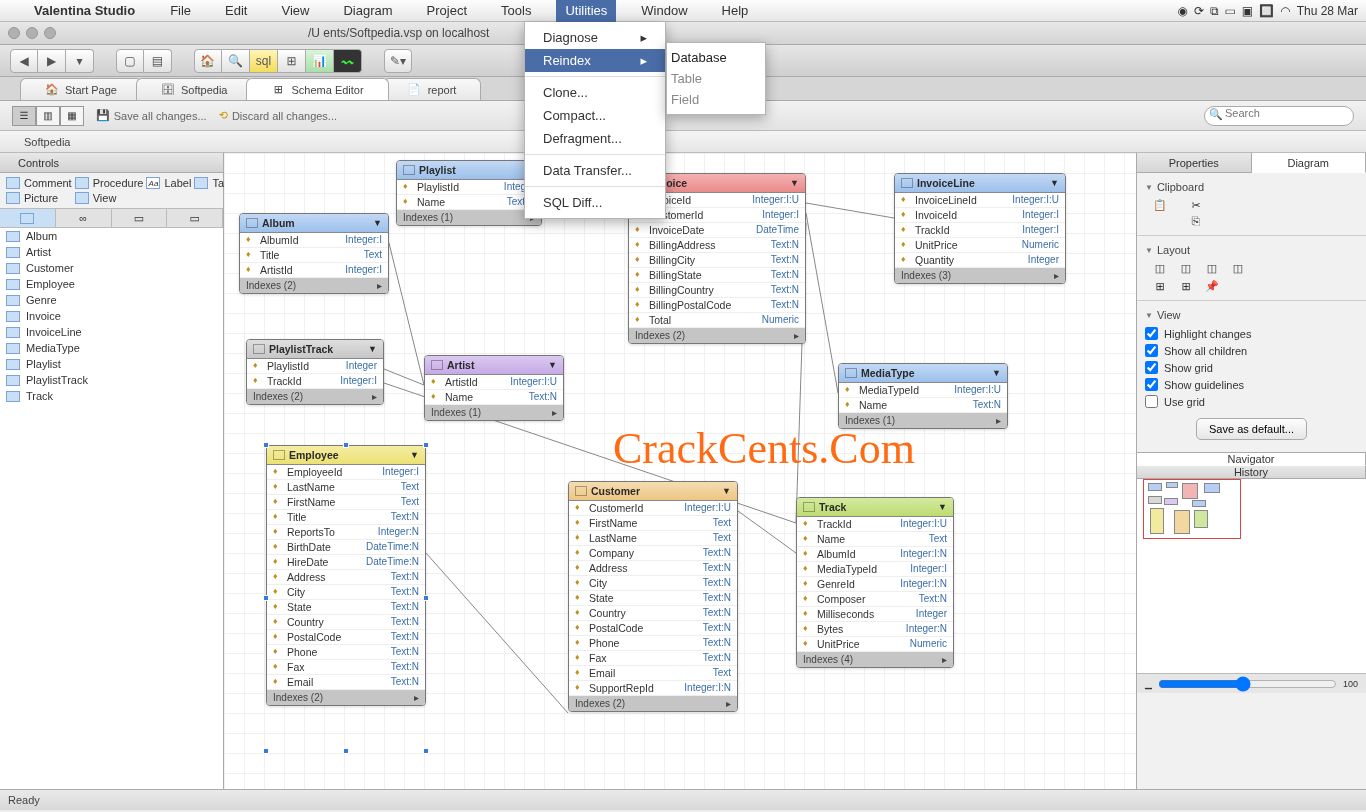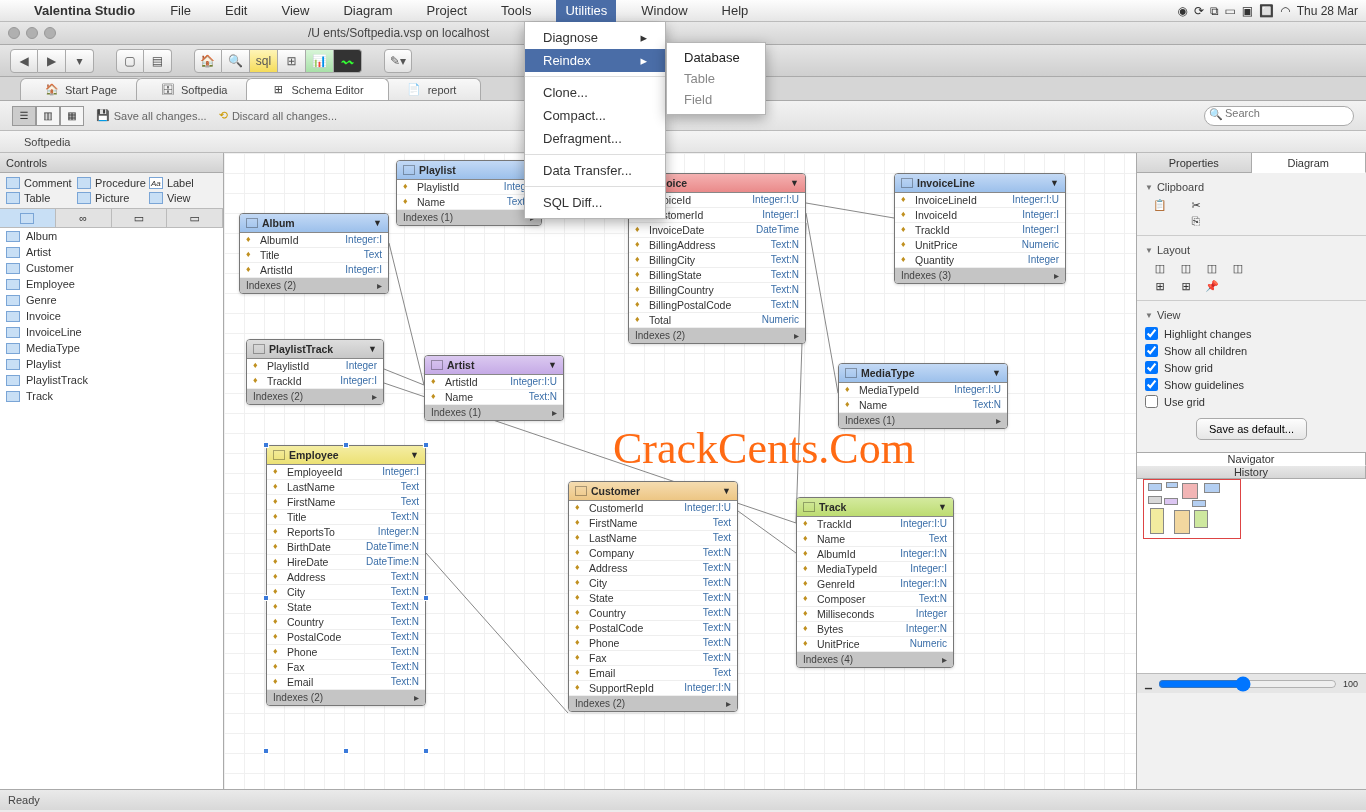--- a/index.html
+++ b/index.html
@@ -11,21 +11,21 @@
 .menubar .menu-item { padding: 0 9px; height: 22px; display: flex; align-items: center; cursor: default; }
 .menubar .menu-item.active { background: #4a6da7; color: #fff; }
 .menubar .right { margin-left: auto; display: flex; align-items: center; gap: 6px; font-size: 12px; }
 .menubar .right span { font-size: 12px; }
 
 .dropdown { position: absolute; top: 22px; left: 524px; width: 142px; background: #fff; border: 1px solid #b5b5b5; border-top: none; box-shadow: 0 4px 12px rgba(0,0,0,0.3); z-index: 100; padding: 4px 0; }
 .dropdown .dd-item { padding: 4px 18px; font-size: 13px; display: flex; justify-content: space-between; align-items: center; }
 .dropdown .dd-item.highlight { background: #4a6da7; color: #fff; }
 .dropdown hr { border: none; border-top: 1px solid #ddd; margin: 4px 0; }
 .submenu { position: absolute; top: 42px; left: 666px; width: 100px; background: #fff; border: 1px solid #b5b5b5; box-shadow: 0 4px 12px rgba(0,0,0,0.3); z-index: 101; padding: 4px 0; }
-.submenu .dd-item { padding: 3px 17px; font-size: 13px; color: #888; }
+.submenu .dd-item { padding: 3px 4px; font-size: 13px; color: #888; }
 .submenu .dd-item.active { color: #222; }
 
 .titlebar { height: 23px; background: linear-gradient(#e8e8e8,#d4d4d4); border-bottom: 1px solid #aaa; display: flex; align-items: center; padding-left: 8px; font-size: 12px; color: #555; }
 .traffic { display: flex; gap: 6px; margin-right: 12px; }
 .traffic span { width: 12px; height: 12px; border-radius: 50%; background: #b0b0b0; border: 1px solid #999; display: inline-block; }
 .titlebar .tbtitle { margin-left: 240px; color: #444; }
 
 .toolbar { height: 32px; background: linear-gradient(#e6e6e6,#cfcfcf); border-bottom: 1px solid #aaa; display: flex; align-items: center; padding: 0 10px; gap: 8px; }
 .tbtn { width: 28px; height: 24px; border: 1px solid #aaa; border-radius: 4px; background: linear-gradient(#fefefe,#e2e2e2); display: flex; align-items: center; justify-content: center; font-size: 12px; color: #555; }
 .tbtn.group { border-radius: 0; }
@@ -44,22 +44,22 @@
 .viewtoggle .vt.active { background: #ccc; }
 .secondbar .linkbtn { color: #666; display: flex; align-items: center; gap: 4px; }
 .secondbar .search { margin-left: auto; }
 .searchbox { width: 150px; height: 20px; border: 1px solid #aaa; border-radius: 10px; padding: 0 8px 0 20px; background: #fff; position: relative; }
 .searchbox::before { content: "🔍"; position: absolute; left: 4px; top: 1px; font-size: 11px; color: #888; }
 
 .breadcrumb { height: 22px; background: linear-gradient(#f5f5f5,#e5e5e5); border-bottom: 1px solid #bbb; display:flex; align-items:center; padding-left: 8px; font-size: 11px; color:#444; }
 
 .main { display: flex; height: 636px; }
 .leftpanel { width: 224px; border-right: 1px solid #aaa; background: #f1f1f1; display:flex; flex-direction:column; }
-.panel-header { height: 20px; background: linear-gradient(#e8e8e8,#d2d2d2); border-bottom: 1px solid #aaa; padding-left: 6px; display:flex; align-items:center; font-size:11px; color:#333; }
-.controls-grid { display: grid; grid-template-columns: 1fr 1fr 1fr; padding: 4px 6px; gap: 3px; font-size: 11px; }
+.panel-header { height: 20px; background: linear-gradient(#e8e8e8,#d2d2d2); border-bottom: 1px solid #aaa; padding-left: 18px; display:flex; align-items:center; font-size:11px; color:#333; }
+.controls-grid { display: grid; grid-template-columns: 1fr 1fr 1fr 1fr; padding: 4px 6px; gap: 3px; font-size: 11px; }
 .ctrl-item { display:flex; align-items:center; gap:4px; }
 .ctrl-item .ci-icon { width:14px; height:12px; background:#c8dff5; border:1px solid #7aa5d6; font-size:8px; display:flex; align-items:center; justify-content:center; }
 .tablelist-tabs { height: 20px; background:#e2e2e2; border-top:1px solid #bbb; border-bottom:1px solid #bbb; display:flex; }
 .tablelist-tabs .tlt { flex:1; border-right:1px solid #bbb; display:flex; align-items:center; justify-content:center; }
 .tablelist-tabs .tlt.active { background:#c8dff5; }
 .tablelist { overflow:auto; flex:1; background:#fff; }
 .tbl-row { display:flex; align-items:center; gap:6px; padding: 2px 6px; font-size:11px; }
 .tbl-icon { width:14px; height:11px; background:#c8dff5; border:1px solid #7aa5d6; }
 
 .canvas { flex:1; position:relative; background:#fff; overflow:hidden; background-image: linear-gradient(#f0f0f0 1px, transparent 1px), linear-gradient(90deg, #f0f0f0 1px, transparent 1px); background-size: 20px 20px; }

